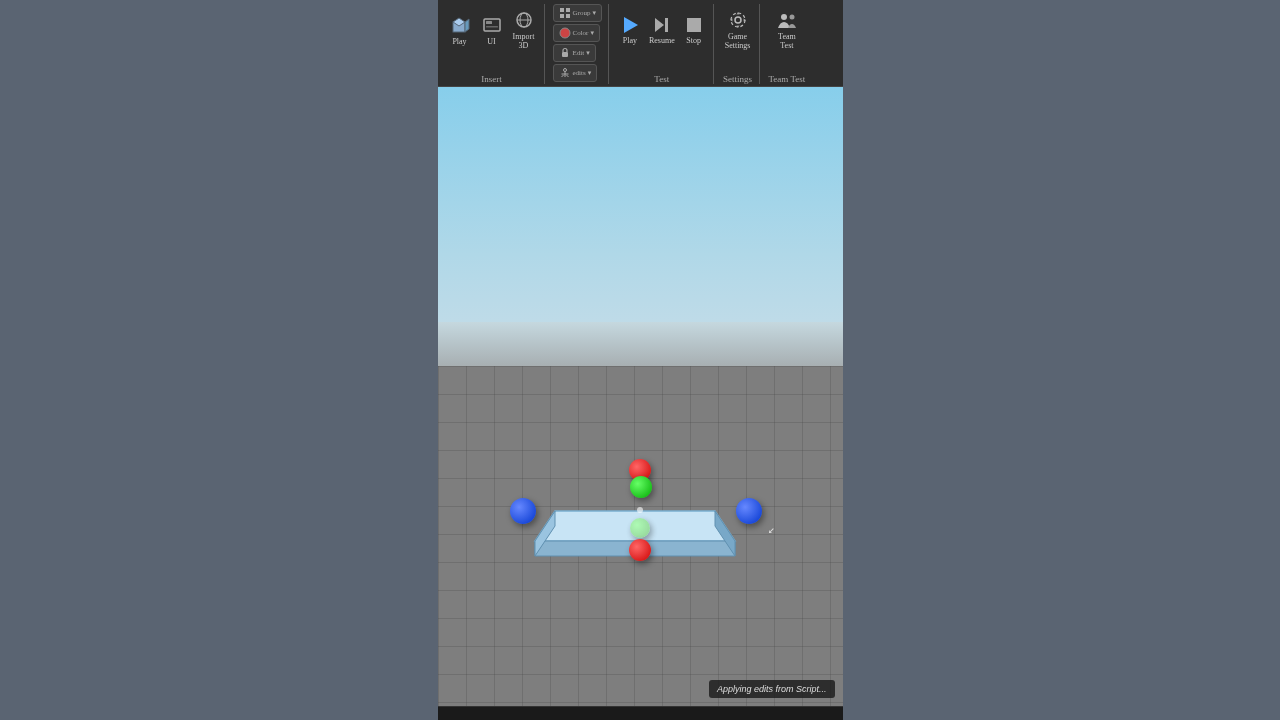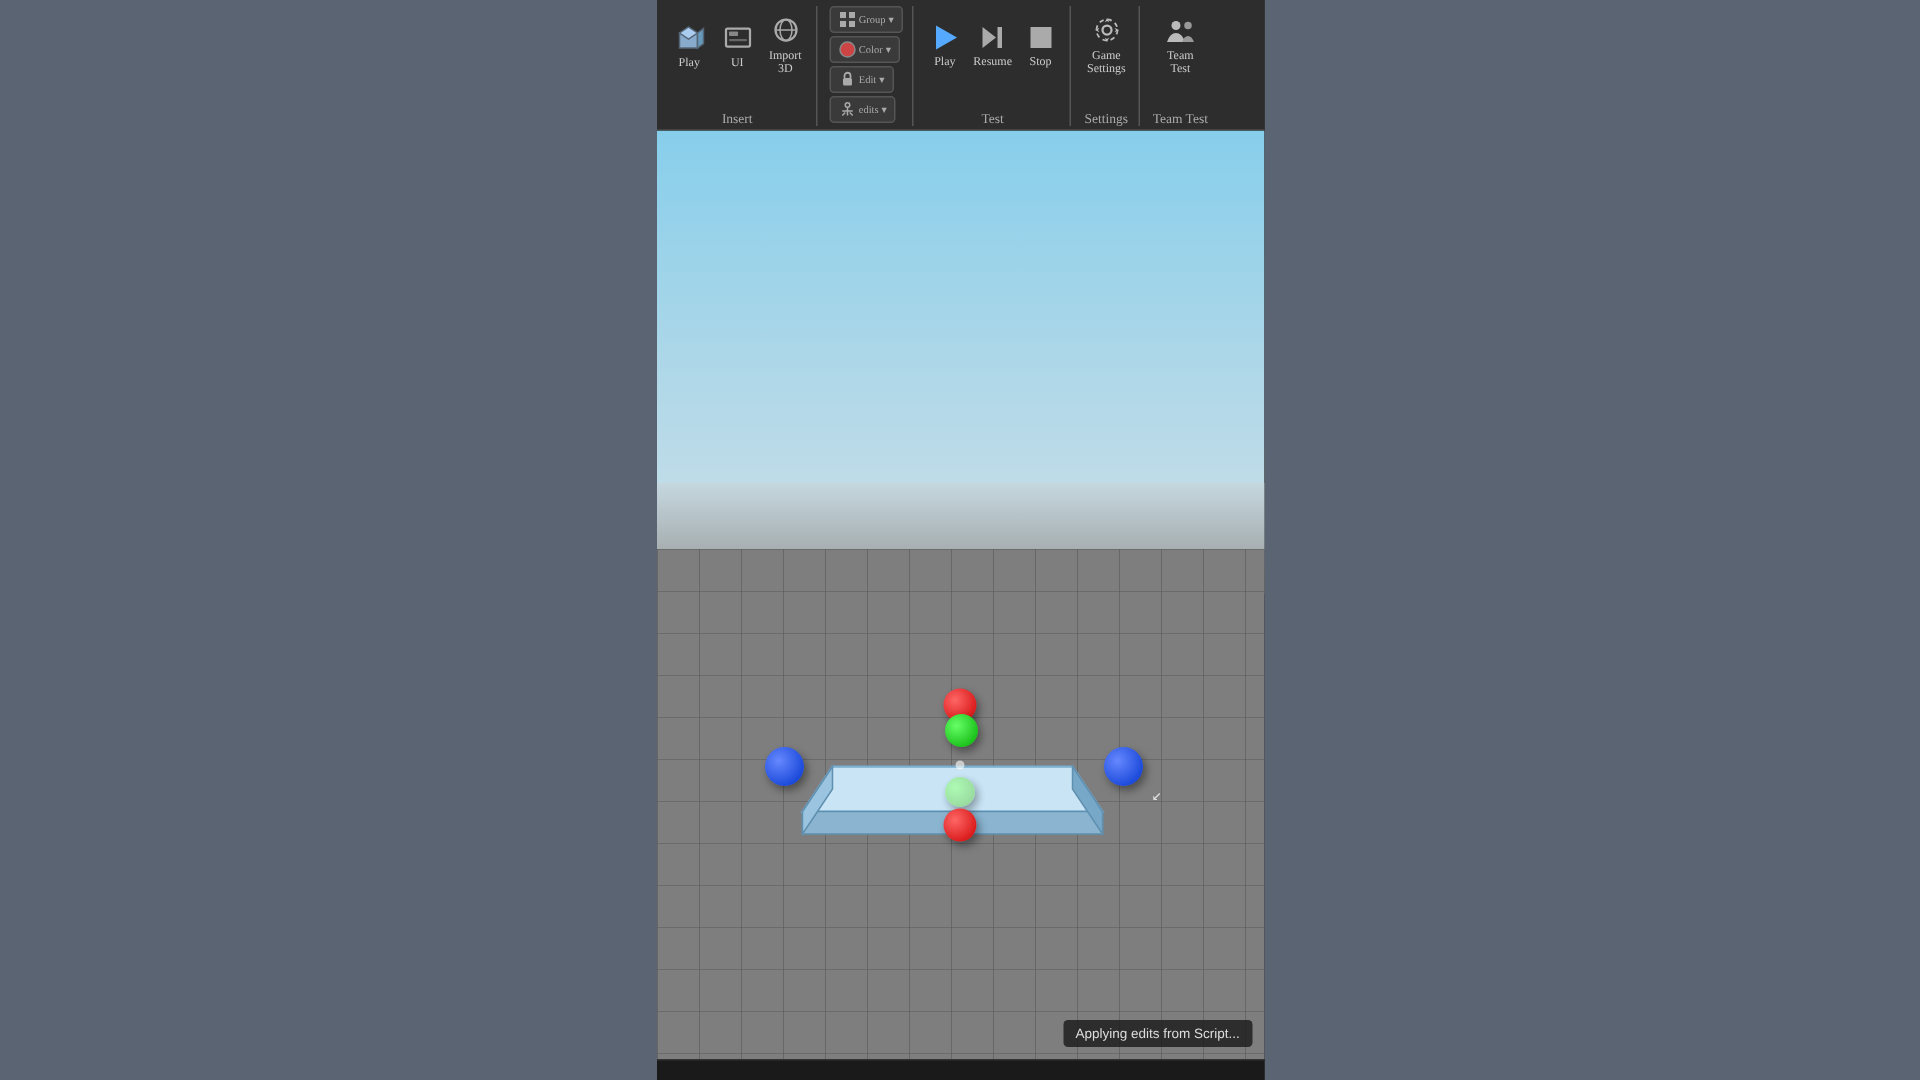--- a/index.html
+++ b/index.html
@@ -269,20 +269,21 @@
     #statusbar {
       position: absolute;
       bottom: 8px;
       right: 8px;
       background: rgba(30,30,30,0.85);
       color: #ddd;
       font-size: 9px;
       padding: 4px 8px;
       border-radius: 3px;
       font-family: Arial, sans-serif;
+      font-style: italic;
     }
 
     
     #bottom-bar {
       height: 14px;
       background: #1a1a1a;
       border-top: 1px solid #333;
       display: flex;
       align-items: center;
       padding: 0 6px;

